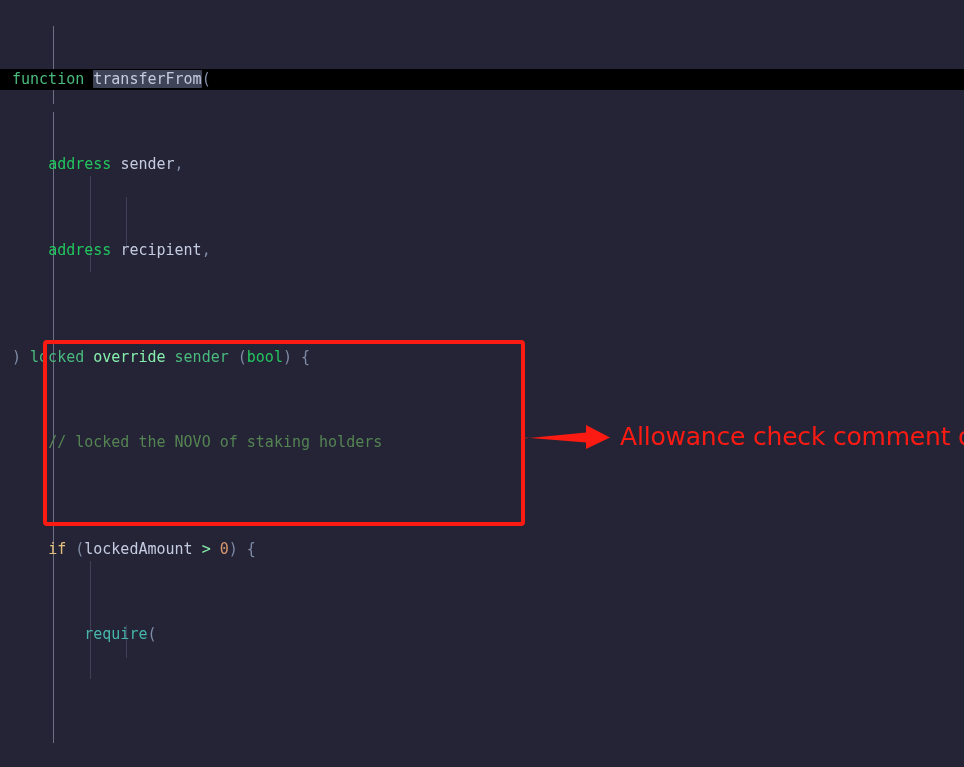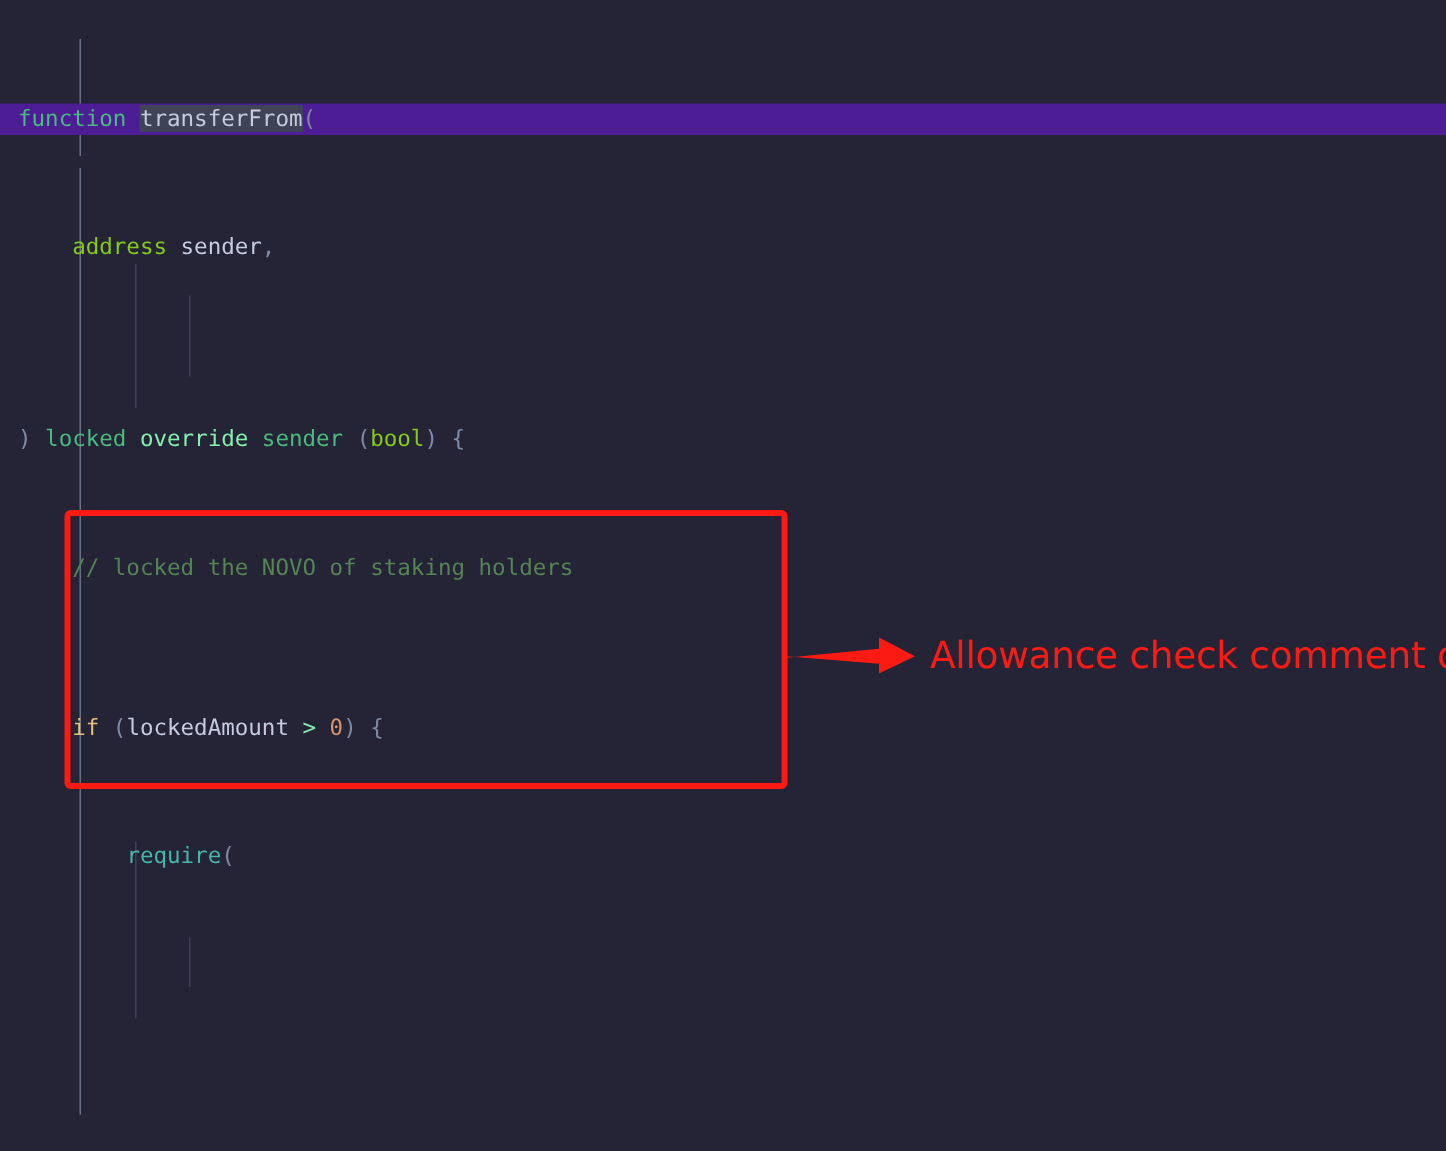--- a/index.html
+++ b/index.html
@@ -38,40 +38,40 @@
 
   .line {
     position: relative;
     height: 21.35px;
     padding-left: 12px;
     color: #c5cbe0;
     white-space: pre;
   }
 
   .line.active {
-    background: #4c1d95;
+    background: #000000;
   }
 
   
   .guides {
     position: absolute;
     left: 0; top: 0;
     width: 964px; height: 767px;
     pointer-events: none;
   }
   .guide {
     position: absolute;
     width: 1px;
     background: #3f3f58;
   }
   .guide.bright { background: #6c7086; }
 
   
   .kw      { color: #49bb7d; }   
-  .type    { color: #84cc16; margin-top: 41px; }   
+  .type    { color: #22c55e; margin-top: 41px; }   
   .name    { color: #c5cbe0; }   
   .call    { color: #46b6ab; }   
   .ctrl    { color: #e5c07b; margin-top: 23px; }   
   .num     { color: #d7956b; }   
   .cmt     { color: #558453; margin-top: 44px; }   
   .punc    { color: #7f8ba6; }   
   .op      { color: #86efac; }   
   .sel     { background: #3e4358; border-radius: 1px; }
 
   
@@ -108,20 +108,21 @@
     <div class="guide" style="left:90px; top:561px; height:118px;"></div>
     <div class="guide" style="left:126px;top:625px; height:33px;"></div>
   </div>
 
   <div class="code-area">
 
     <div class="line active"><span class="kw">function</span> <span class="sel name">transferFrom</span><span class="punc">(</span></div>
 
     <div class="line">    <span class="type">address</span> <span class="name">sender</span><span class="punc">,</span></div>
 
+    <div class="line">    <span class="type">address</span> <span class="name">recipient</span><span class="punc">,</span></div>
 
 
     <div class="line"><span class="punc">)</span> <span class="kw">locked</span> <span class="op">override</span> <span class="kw">sender</span> <span class="punc">(</span><span class="type">bool</span><span class="punc">)</span> <span class="punc">{</span></div>
 
     <div class="line">    <span class="cmt">// locked the NOVO of staking holders</span></div>
 
 
     <div class="line">    <span class="ctrl">if</span> <span class="punc">(</span><span class="name">lockedAmount</span> <span class="op">&gt;</span> <span class="num">0</span><span class="punc">)</span> <span class="punc">{</span></div>
 
     <div class="line">        <span class="call">require</span><span class="punc">(</span></div>

